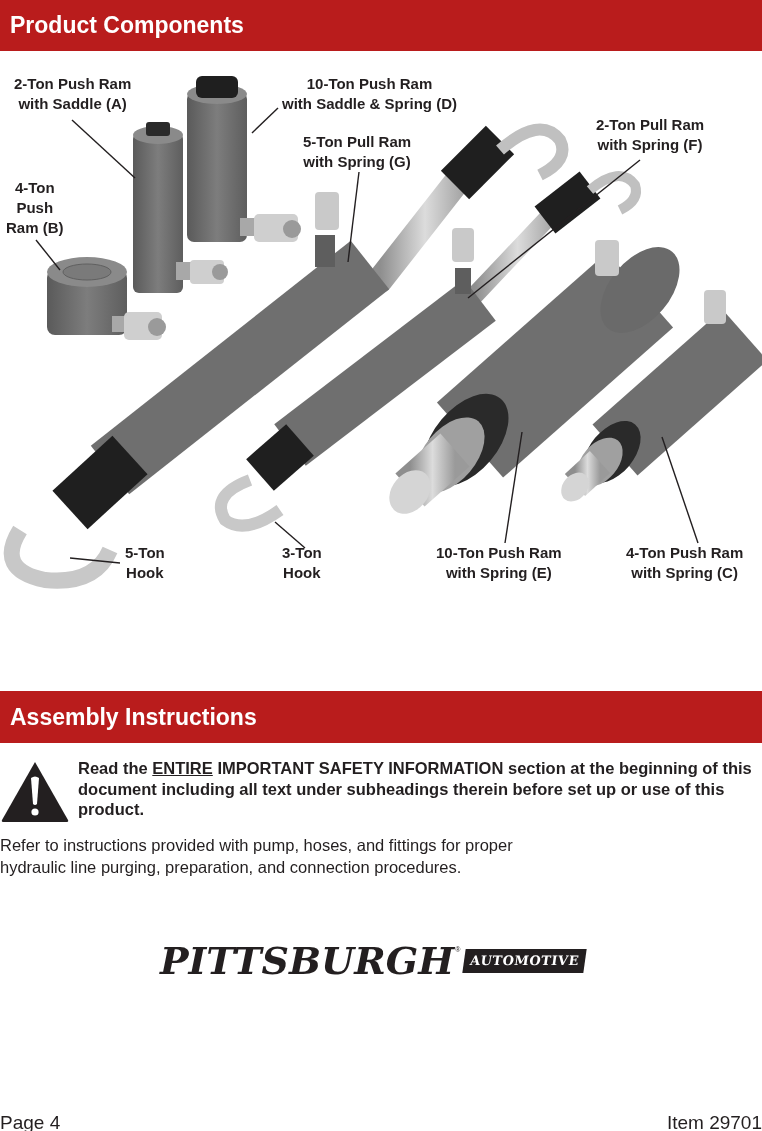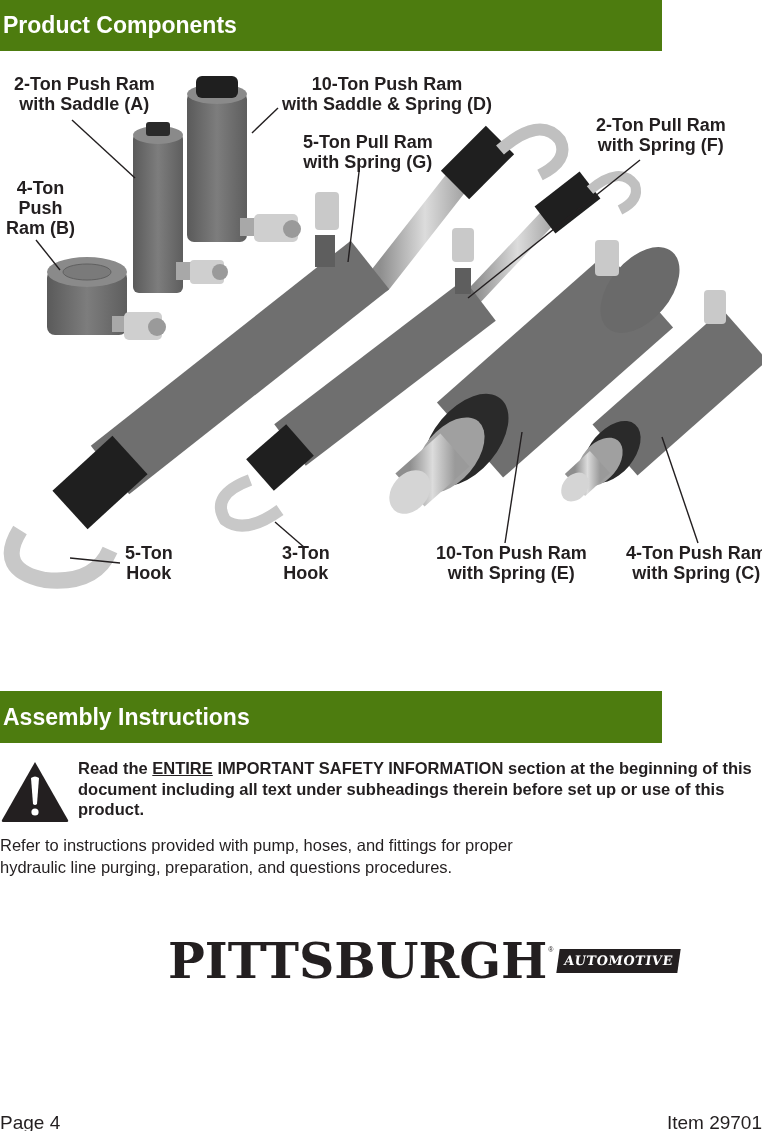--- a/index.html
+++ b/index.html
@@ -1,53 +1,52 @@
 <!DOCTYPE html>
 <html><head>
   <meta charset="utf-8">
   <style>
     * { box-sizing: border-box; margin: 0; padding: 0; }
     html, body { width: 762px; height: 1131px; background: #ffffff; overflow: hidden; }
     body { position: relative; font-family: "Liberation Sans", sans-serif; color: #231f20; }
 
     .band {
-      position: absolute; left: 0; width: 662px; background: #4d7c0f; color: #ffffff;
+      position: absolute; left: 0; width: 762px; background: #b91c1c; color: #ffffff;
       font-family: "Liberation Sans", sans-serif; font-weight: bold; font-size: 23px;
-      padding-left: 3px; display: flex; align-items: center;
+      padding-left: 10px; display: flex; align-items: center;
     }
     #band-components { top: 0; height: 51px; }
     #band-assembly { top: 691px; height: 52px; }
 
     .figure { position: absolute; left: 0; top: 51px; width: 762px; height: 540px; }
     .figure svg { position: absolute; left: 0; top: 0; }
 
     .label {
-      position: absolute; font-weight: bold; font-size: 18px; line-height: 20px;
+      position: absolute; font-weight: bold; font-size: 15px; line-height: 20px;
       text-align: center; color: #231f20; white-space: nowrap;
     }
 
     .warning-row { position: absolute; left: 0; top: 758px; width: 762px; height: 64px; }
     .warning-icon { position: absolute; left: 0; top: 2px; width: 70px; height: 62px; }
     .warning-text {
       position: absolute; left: 78px; top: 0; width: 680px;
       font-weight: bold; font-size: 16.5px; line-height: 20.5px; color: #231f20;
     }
     .warning-text u { text-decoration: underline; margin-top: 12px; }
 
     .body-text {
       position: absolute; left: 0; top: 834px; width: 640px;
       font-size: 16.5px; line-height: 22px; color: #231f20;
     }
 
     .logo { position: absolute; left: 160px; top: 940px; width: 445px; height: 42px; display: flex; align-items: center; }
     .logo-word {
-      font-family: "DejaVu Serif", serif; font-weight: bold; 
-      font-size: 49px; letter-spacing: 0px; color: #231f20; line-height: 40px;
+      font-family: "DejaVu Serif", serif; font-weight: bold; font-style: italic;
+      font-size: 38px; letter-spacing: 0px; color: #231f20; line-height: 40px;
       transform: scaleX(1.0);
-      margin-left: 8px;
     }
     .logo-reg { font-size: 7px; align-self: flex-start; margin-top: 6px; margin-left: 1px; color:#231f20; }
     .logo-badge {
       margin-left: 4px; background: #231f20; color: #ffffff;
       font-family: "DejaVu Serif", serif; font-weight: bold; font-size: 13px;
       padding: 4px 6px; letter-spacing: 0.5px; line-height: 16px;
       transform: skewX(-8deg);
     }
 
     .footer { position: absolute; left: 0; top: 1112px; width: 762px; height: 20px; font-size: 19px; }
@@ -205,21 +204,21 @@
   <svg class="warning-icon" viewBox="0 0 70 62">
     <path d="M35 2 L68 60 Q69 62 66 62 L4 62 Q1 62 2 60 Z" fill="#231f20"></path>
     <path d="M31 18 Q35 15 39 18 L37 44 Q35 46 33 44 Z" fill="#ffffff"></path>
     <circle cx="35" cy="52" r="3.6" fill="#ffffff"></circle>
   </svg>
   <div class="warning-text"><span>Read the </span><u>ENTIRE</u><span> IMPORTANT SAFETY INFORMATION section at the beginning of this document including all text under subheadings therein before set up or use of this product.</span></div>
 </div>
 
 <div class="body-text">
   <div>Refer to instructions provided with pump, hoses, and fittings for proper</div>
-  <div>hydraulic line purging, preparation, and questions procedures.</div>
+  <div>hydraulic line purging, preparation, and connection procedures.</div>
 </div>
 
 <div class="logo">
   <span class="logo-word">PITTSBURGH</span>
   <span class="logo-reg">®</span>
   <span class="logo-badge">AUTOMOTIVE</span>
 </div>
 
 <div class="footer">
   <span class="page">Page 4</span>

